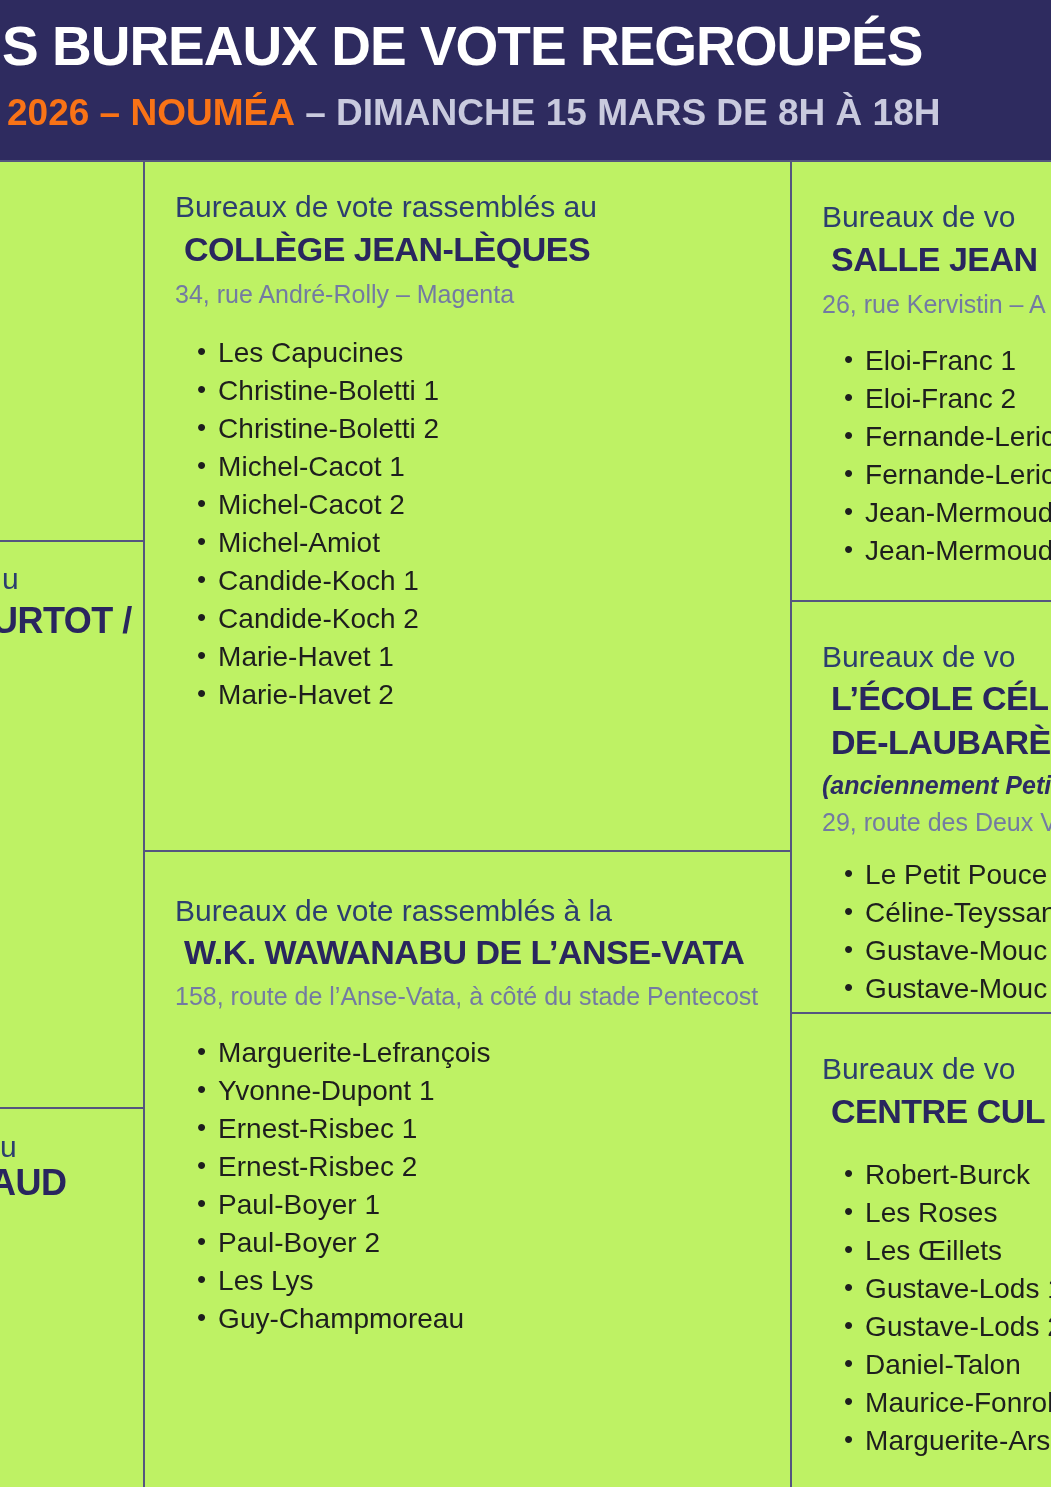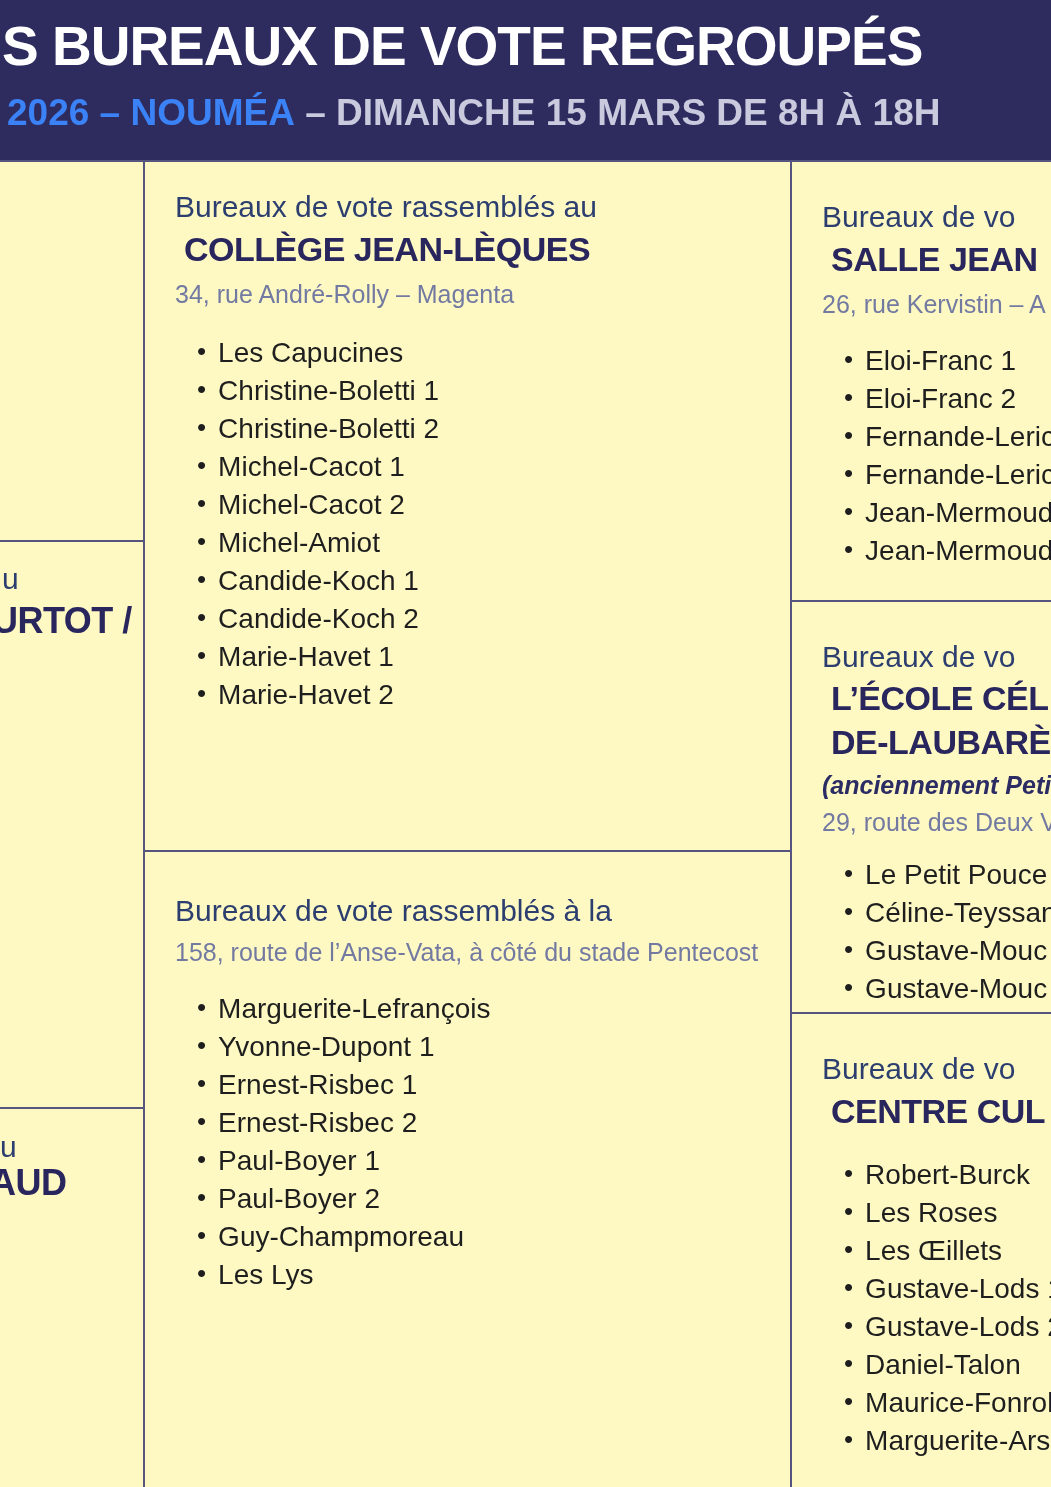--- a/index.html
+++ b/index.html
@@ -27,26 +27,26 @@
     font-weight: bold;
     letter-spacing: -1px;
     white-space: nowrap;
   }
   .header .subtitle {
     position: absolute;
     left: 7px; top: 92px;
     font-size: 37px;
     white-space: nowrap;
   }
-  .subtitle-bold { font-weight: bold; color: #3b82f6; }
+  .subtitle-bold { font-weight: bold; color: #f97316; }
   .subtitle-light { font-weight: bold; color: #c9cade; }
   
   .vbox {
     position: absolute;
-    background: #fef9c3;
+    background: #bef264;
     border: 2px solid #55557f;
     box-sizing: border-box;
   }
   .box-l1 { left: -40px; top: 160px; width: 185px; height: 382px; }
   .box-l2 { left: -40px; top: 540px; width: 185px; height: 569px; }
   .box-l3 { left: -40px; top: 1107px; width: 185px; height: 420px; }
   .box-m1 { left: 143px; top: 160px; width: 649px; height: 692px; padding: 26px 0 0 30px; }
   .box-m2 { left: 143px; top: 850px; width: 649px; height: 700px; padding: 40px 0 0 30px; }
   .box-r1 { left: 790px; top: 160px; width: 400px; height: 442px; padding: 36px 0 0 30px; }
   .box-r2 { left: 790px; top: 600px; width: 400px; height: 414px; padding: 36px 0 0 30px; }
@@ -153,30 +153,31 @@
         <li><span class="bullet">•</span><span>Michel-Amiot</span></li>
         <li><span class="bullet">•</span><span>Candide-Koch 1</span></li>
         <li><span class="bullet">•</span><span>Candide-Koch 2</span></li>
         <li><span class="bullet">•</span><span>Marie-Havet 1</span></li>
         <li><span class="bullet">•</span><span>Marie-Havet 2</span></li>
       </ul>
   </div>
 
   <div class="vbox box-m2">
     <div class="intro">Bureaux de vote rassemblés à la</div>
+    <div class="venue two-line">W.K. WAWANABU DE L’ANSE-VATA</div>
     <div class="address">158, route de l’Anse-Vata, à côté du stade Pentecost</div>
     <ul class="station-list">
         <li><span class="bullet">•</span><span>Marguerite-Lefrançois</span></li>
         <li><span class="bullet">•</span><span>Yvonne-Dupont 1</span></li>
         <li><span class="bullet">•</span><span>Ernest-Risbec 1</span></li>
         <li><span class="bullet">•</span><span>Ernest-Risbec 2</span></li>
         <li><span class="bullet">•</span><span>Paul-Boyer 1</span></li>
         <li><span class="bullet">•</span><span>Paul-Boyer 2</span></li>
+        <li><span class="bullet">•</span><span>Les Lys</span></li>
         <li><span class="bullet">•</span><span>Guy-Champmoreau</span></li>
-        <li><span class="bullet">•</span><span>Les Lys</span></li>
       </ul>
   </div>
 
   <div class="vbox box-r1">
     <div class="intro">Bureaux de vo</div>
     <div class="venue">SALLE JEAN</div>
     <div class="address">26, rue Kervistin – A</div>
     <ul class="station-list">
         <li><span class="bullet">•</span><span>Eloi-Franc 1</span></li>
         <li><span class="bullet">•</span><span>Eloi-Franc 2</span></li>

